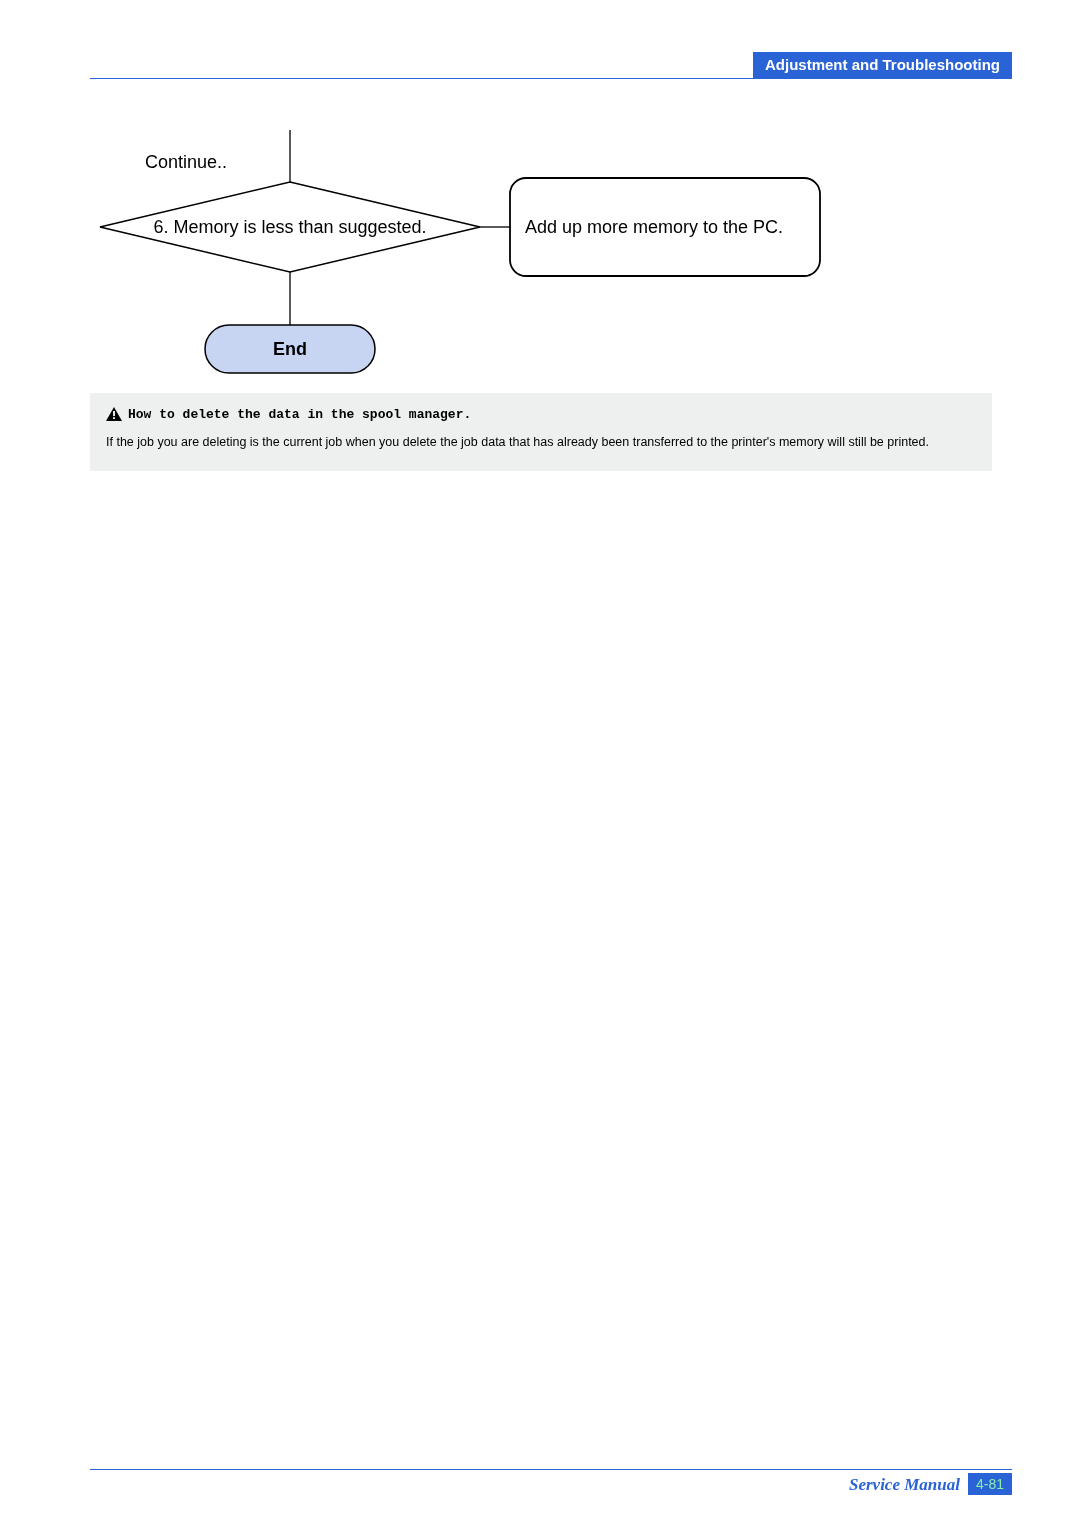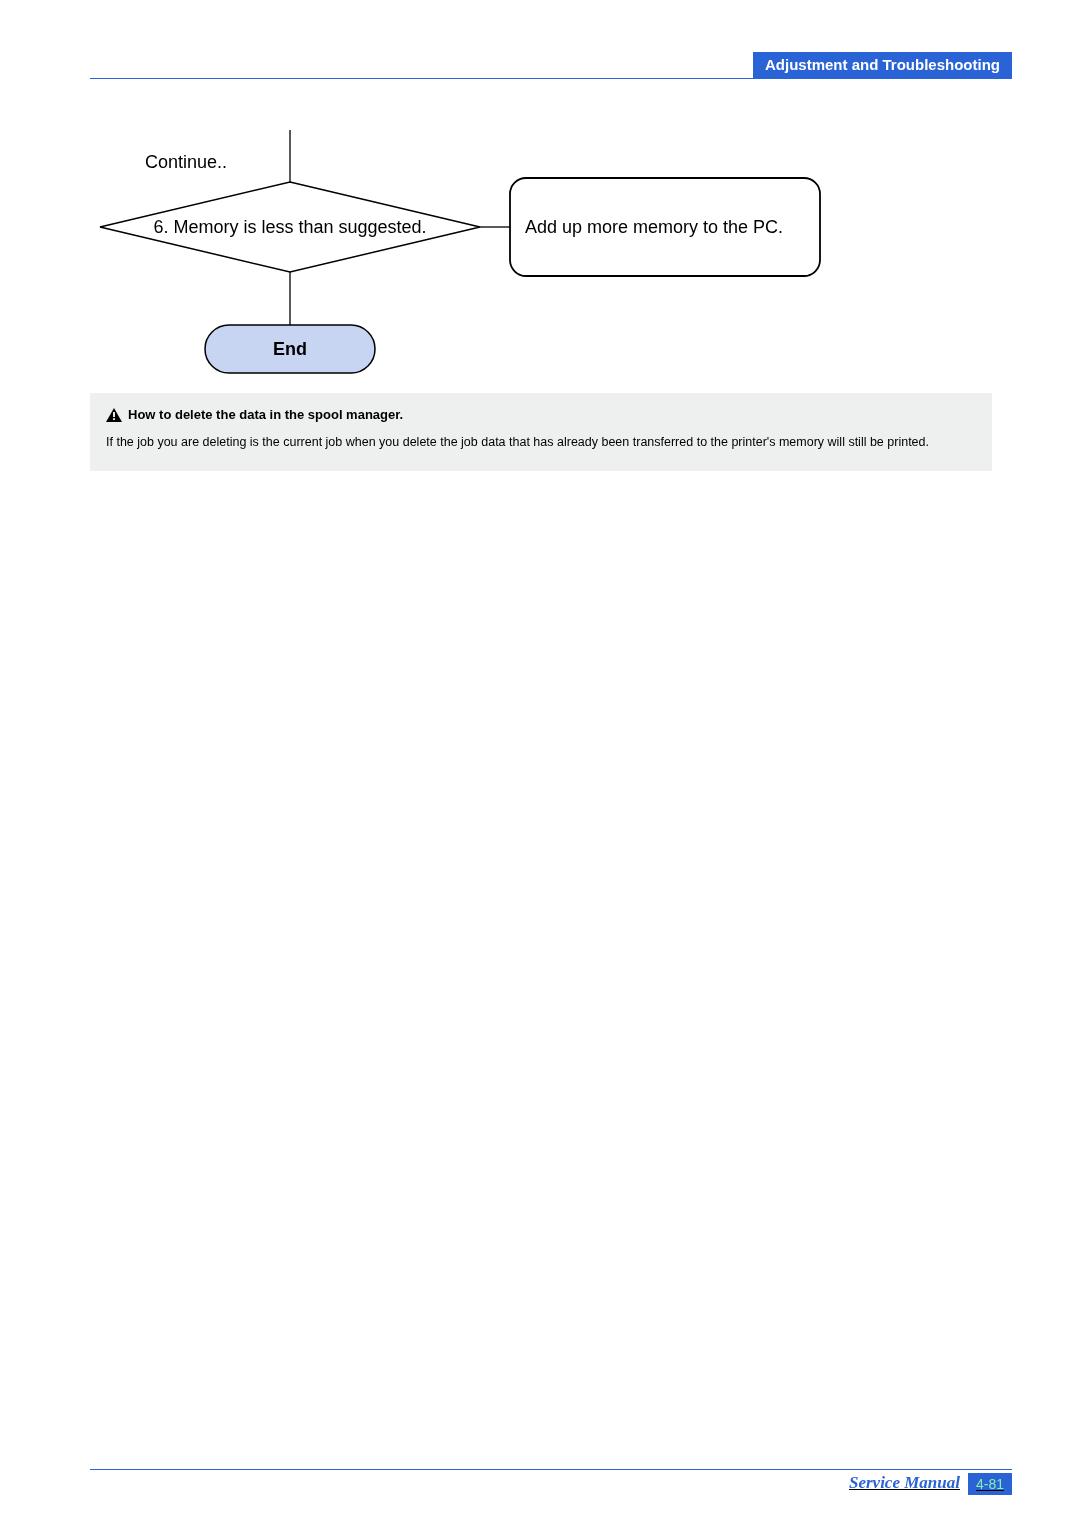--- a/index.html
+++ b/index.html
@@ -61,22 +61,23 @@
     position: absolute;
     top: 393px;
     left: 90px;
     width: 902px;
     background: #eef0f0;
     padding: 14px 16px 16px 16px;
     box-sizing: border-box;
   }
   .info-title-row {
     display: flex;
-    align-items: flex-end;
+    align-items: flex-start;
     margin-bottom: 12px;
+    font-family: Liberation Mono, monospace;
   }
   .warn-icon {
     width: 16px;
     height: 14px;
     margin-right: 6px;
     flex: 0 0 auto;
   }
   .info-title {
     font-size: 13px;
     font-weight: bold;
@@ -97,22 +98,21 @@
     right: 68px;
     bottom: 58px;
     height: 1px;
     background: #2a63d6;
   }
   .footer-wrap {
     position: absolute;
     right: 68px;
     bottom: 33px;
     display: flex;
-    align-items: flex-start;
-    text-decoration: underline;
+    align-items: flex-end;
   }
   .footer-label {
     font-family: "Times New Roman", Times, serif;
     font-style: italic;
     font-weight: bold;
     color: #2a63d6;
     font-size: 17px;
     margin-right: 8px;
   }
   .footer-page {

